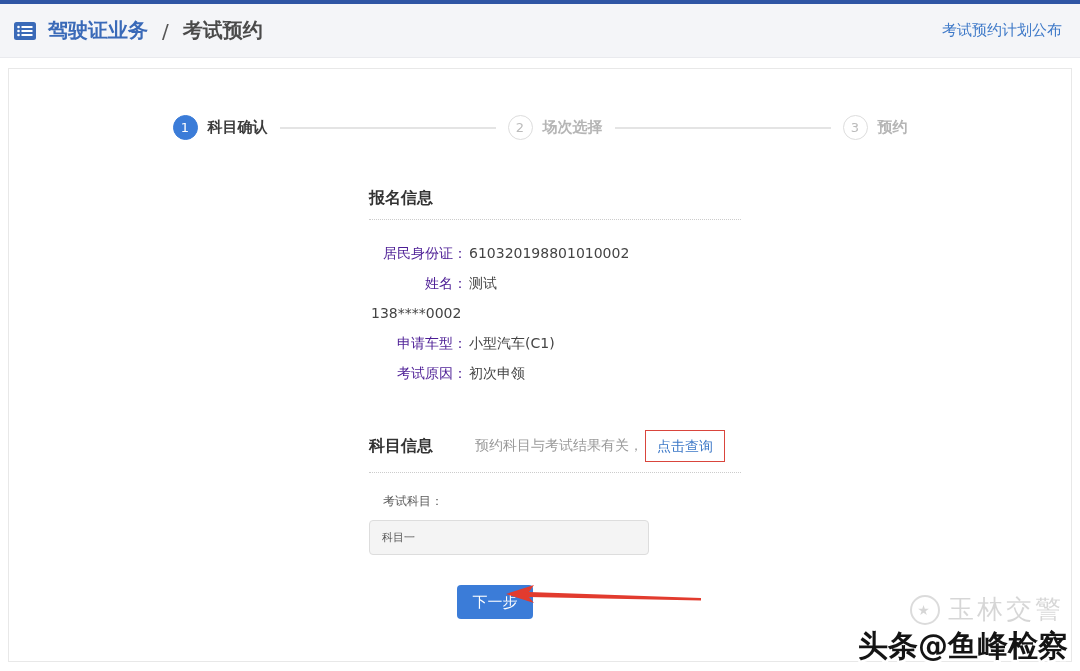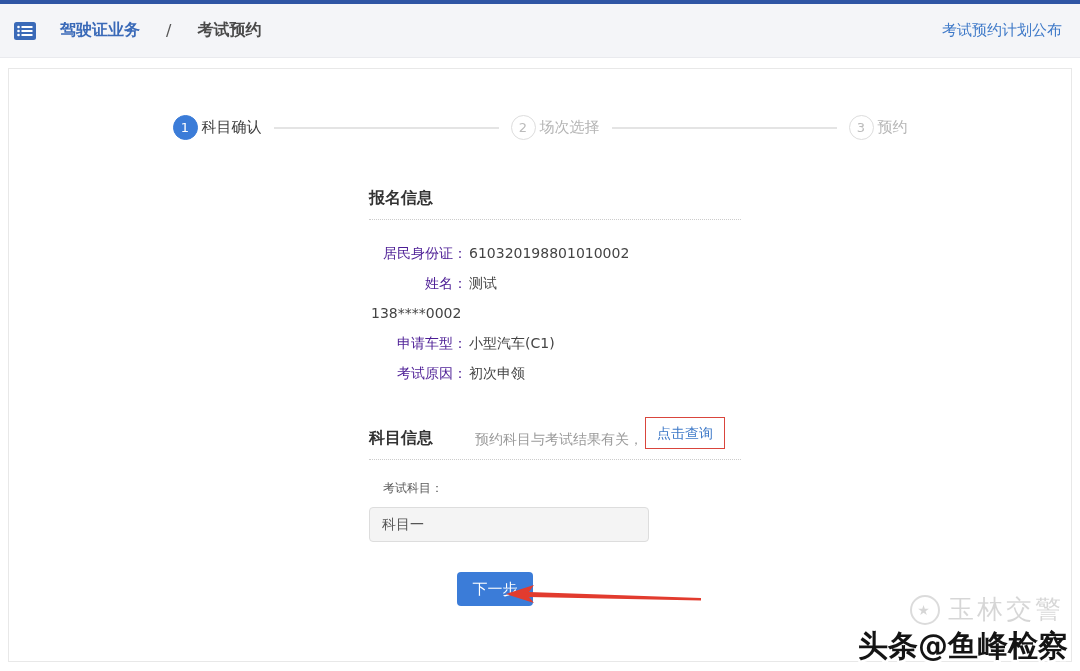--- a/index.html
+++ b/index.html
@@ -9,63 +9,63 @@
     background:#fff; position:relative; overflow:hidden;
   }
   
   .topline { position:absolute; left:0; top:0; width:1080px; height:4px; background:#2f55a4; }
   
   .header {
     position:absolute; left:0; top:4px; width:1080px; height:54px;
     background:#f4f5f8; border-bottom:1px solid #e9eaee;
     display:flex; align-items:center; padding:0 18px 0 14px;
   }
-  .crumb { display:flex; align-items:center; gap:24px; font-size:16px; }
+  .crumb { display:flex; align-items:center; gap:12px; font-size:20px; }
   .crumb-icon { width:22px; height:18px; display:inline-block; }
   .crumb-primary { color:#3a6ab8; font-weight:bold; }
   .crumb-sep { color:#555; margin:0 2px; }
   .crumb-current { color:#4a4a4a; font-weight:bold; }
   .header-link { margin-left:auto; color:#3e79c8; font-size:15px; cursor:pointer; text-decoration:none; }
   
   .card {
     position:absolute; left:8px; top:68px; width:1064px; height:594px;
     background:#fff; border:1px solid #e8e8e8;
   }
   
   .stepper { display:flex; align-items:center; width:735px; margin:46px auto 0; }
   .step { display:flex; align-items:center; }
   .step-circle {
     width:25px; height:25px; border-radius:50%; display:flex; align-items:center; justify-content:center;
     font-size:13px; background:#fff; border:1px solid #ddd; color:#bbb;
   }
   .step--active .step-circle { background:#3b7cd8; border-color:#3b7cd8; color:#fff; }
-  .step-label { margin-left:4px; font-size:15px; color:#b5b5b5; }
+  .step-label { margin-left:10px; font-size:15px; color:#b5b5b5;font-weight:bold; }
   .step--active .step-label { color:#3c3c3c; }
   .step-connector { flex:1; height:2px; background:#e4e4e4; margin:0 12px; }
   
   .column { width:372px; margin:48px 0 0 360px; }
   .section-title { font-size:16px; font-weight:bold; color:#333; }
   .dotted { border-bottom:1px dotted #ccc; margin-top:10px; }
   .fields { margin-top:18px; }
   .field-row { display:flex; font-size:14px; line-height:30px; }
   .field-label { width:98px; text-align:right; color:#4c1d95; white-space:nowrap; }
   .field-value { color:#444; margin-left:2px; }
   
-  .subject-head { display:flex; align-items:flex-end; margin-top:29px; }
+  .subject-head { display:flex; align-items:center; margin-top:42px; }
   .subject-hint { font-size:14px; color:#9a9a9a; margin-left:42px; }
   .subject-comma { font-size:14px; color:#9a9a9a; }
   .query-box {
     border:1px solid #d9453c; padding:5px 11px; margin-left:2px;
     display:inline-block;
   }
   .query-link { color:#3e79c8; font-size:14px; cursor:pointer; text-decoration:none; }
   .exam-subject-label { margin-top:20px; font-size:12px; color:#5a5a5a; padding-left:14px; }
   .exam-subject-input {
     margin-top:10px; width:280px; height:35px; background:#f4f4f4;
-    border:1px solid #ddd; border-radius:4px; font-size:14px; color:#555;
+    border:1px solid #ddd; border-radius:4px; font-size:11px; color:#555;
     padding:0 12px; font-family:inherit;
   }
   .next-btn {
     margin:30px 16px 0 88px; width:76px; height:34px; background:#3b7cd8; color:#fff;
     font-size:15px; border:none; border-radius:4px; cursor:pointer; font-family:inherit;
   }
   
   .arrow-svg { position:absolute; left:500px; top:583px; width:205px; height:26px; pointer-events:none; }
   
   .wm-faint {

